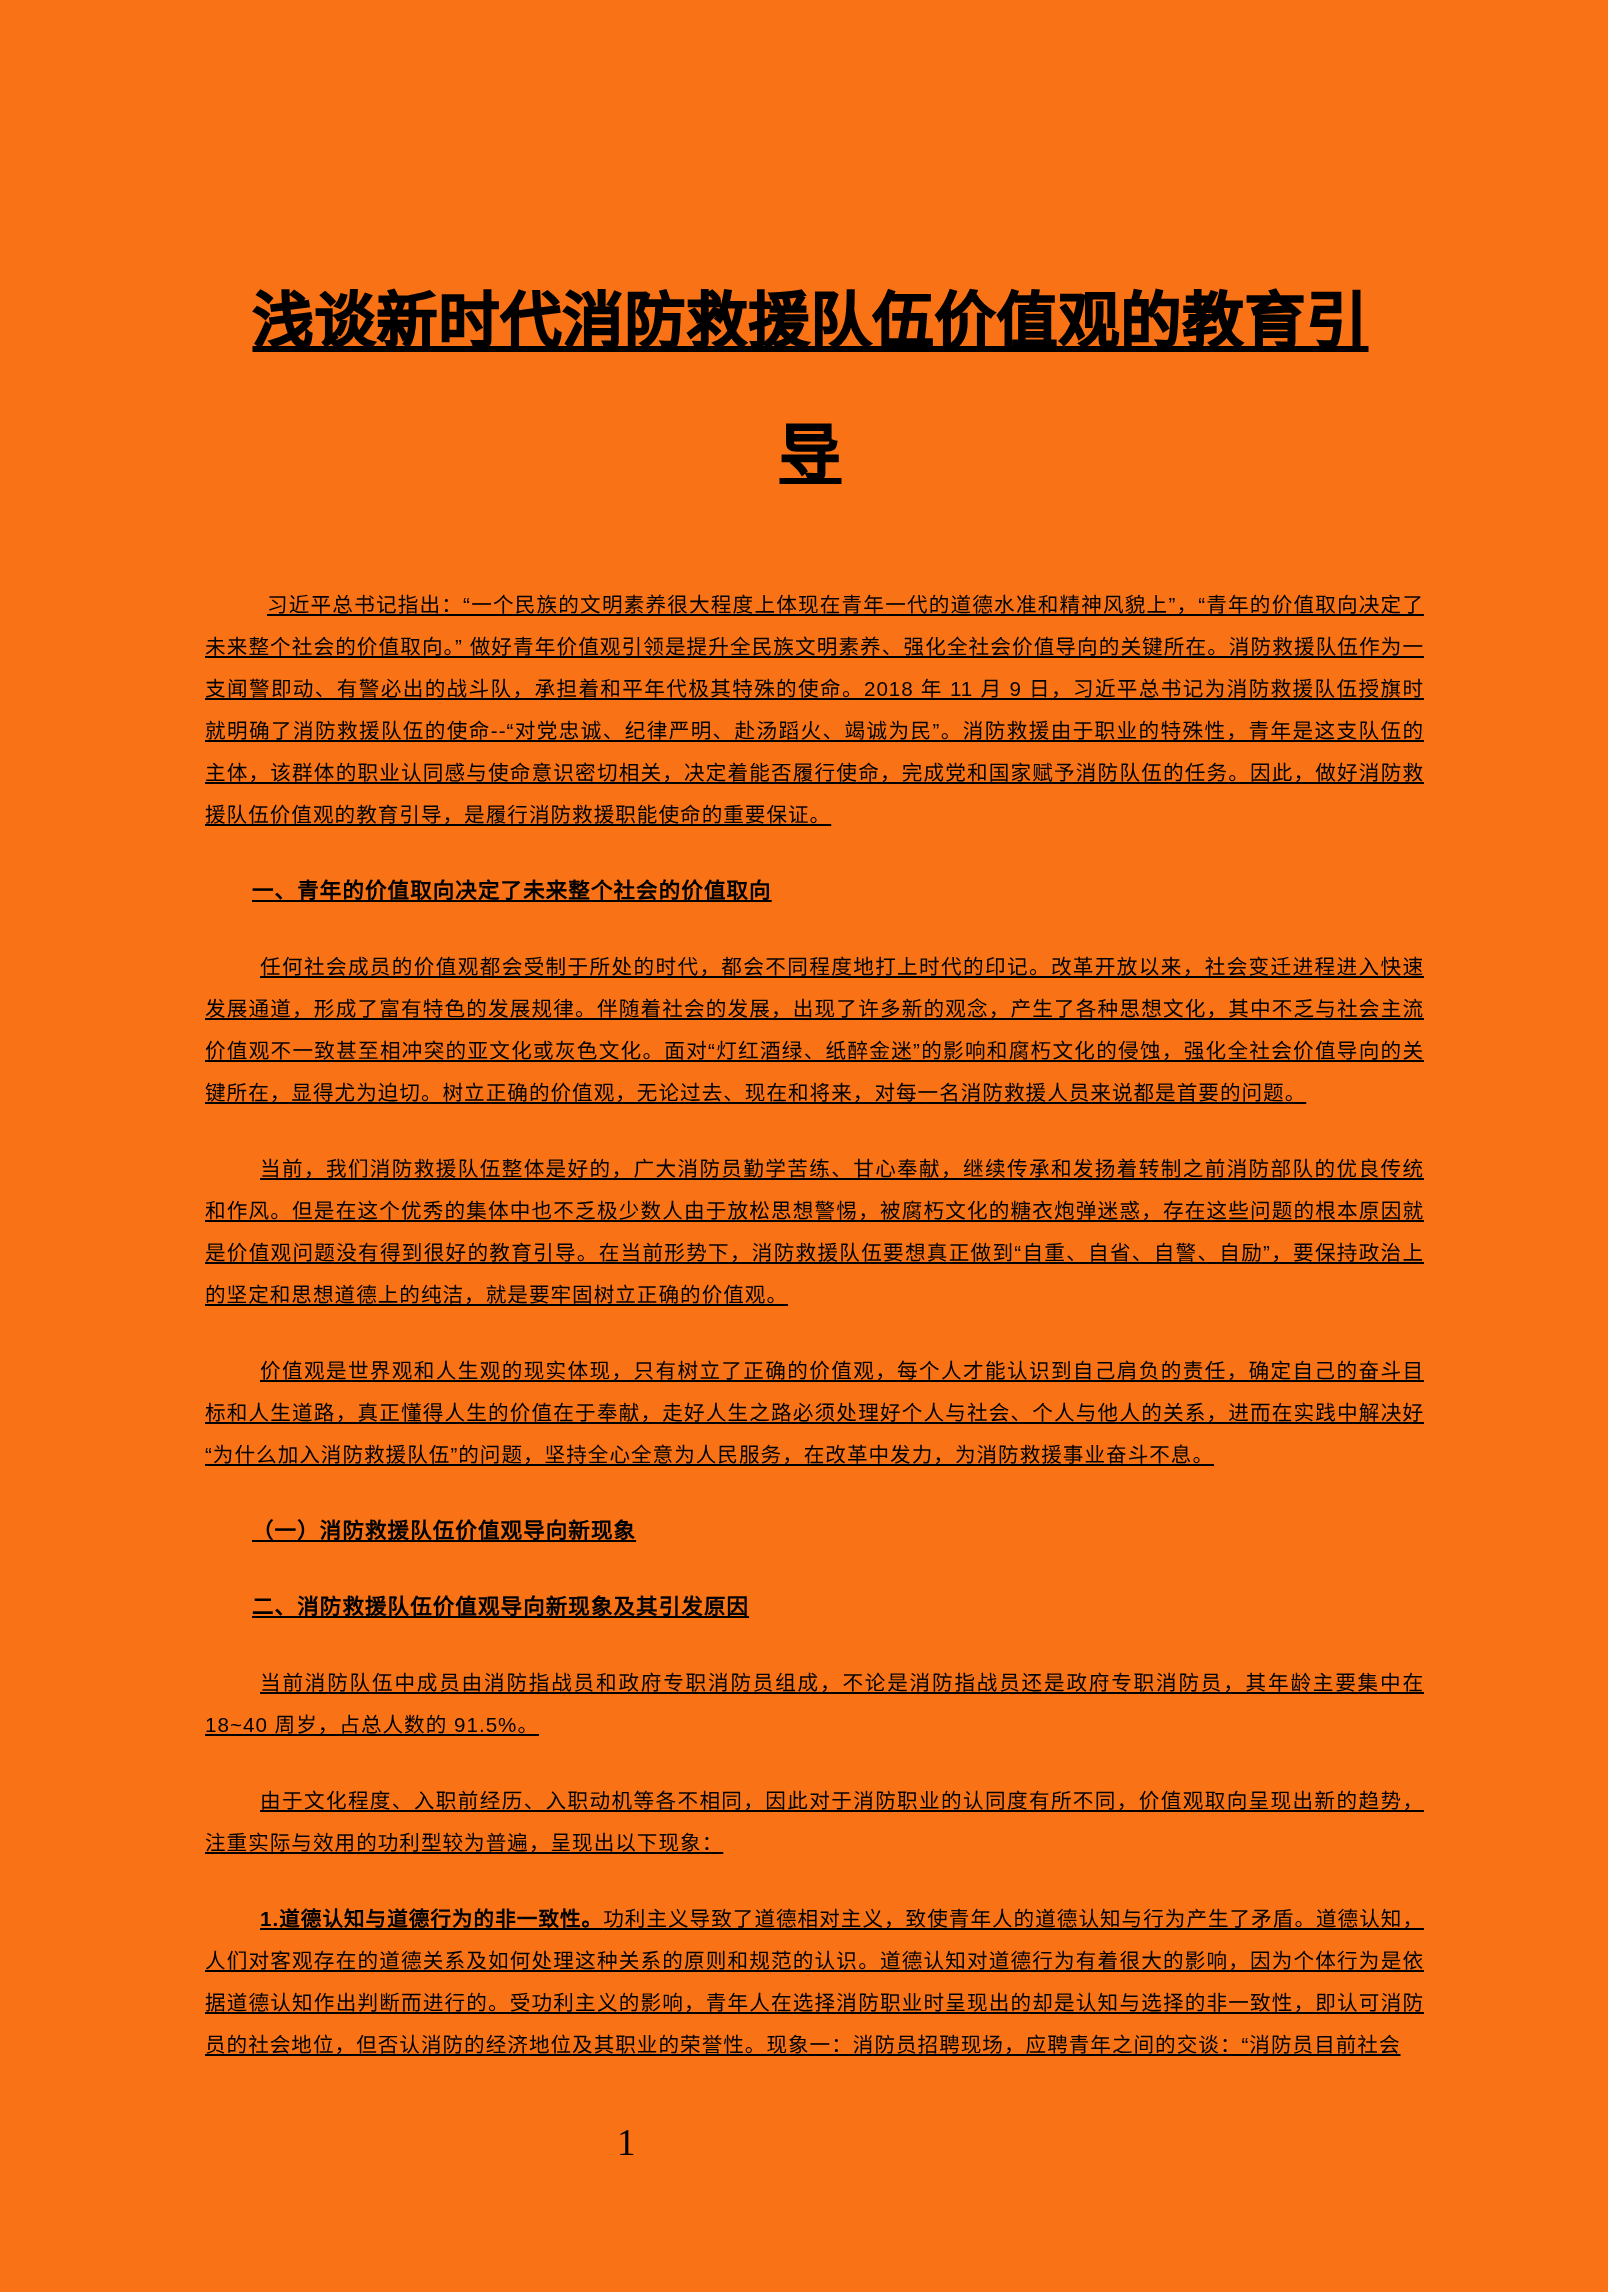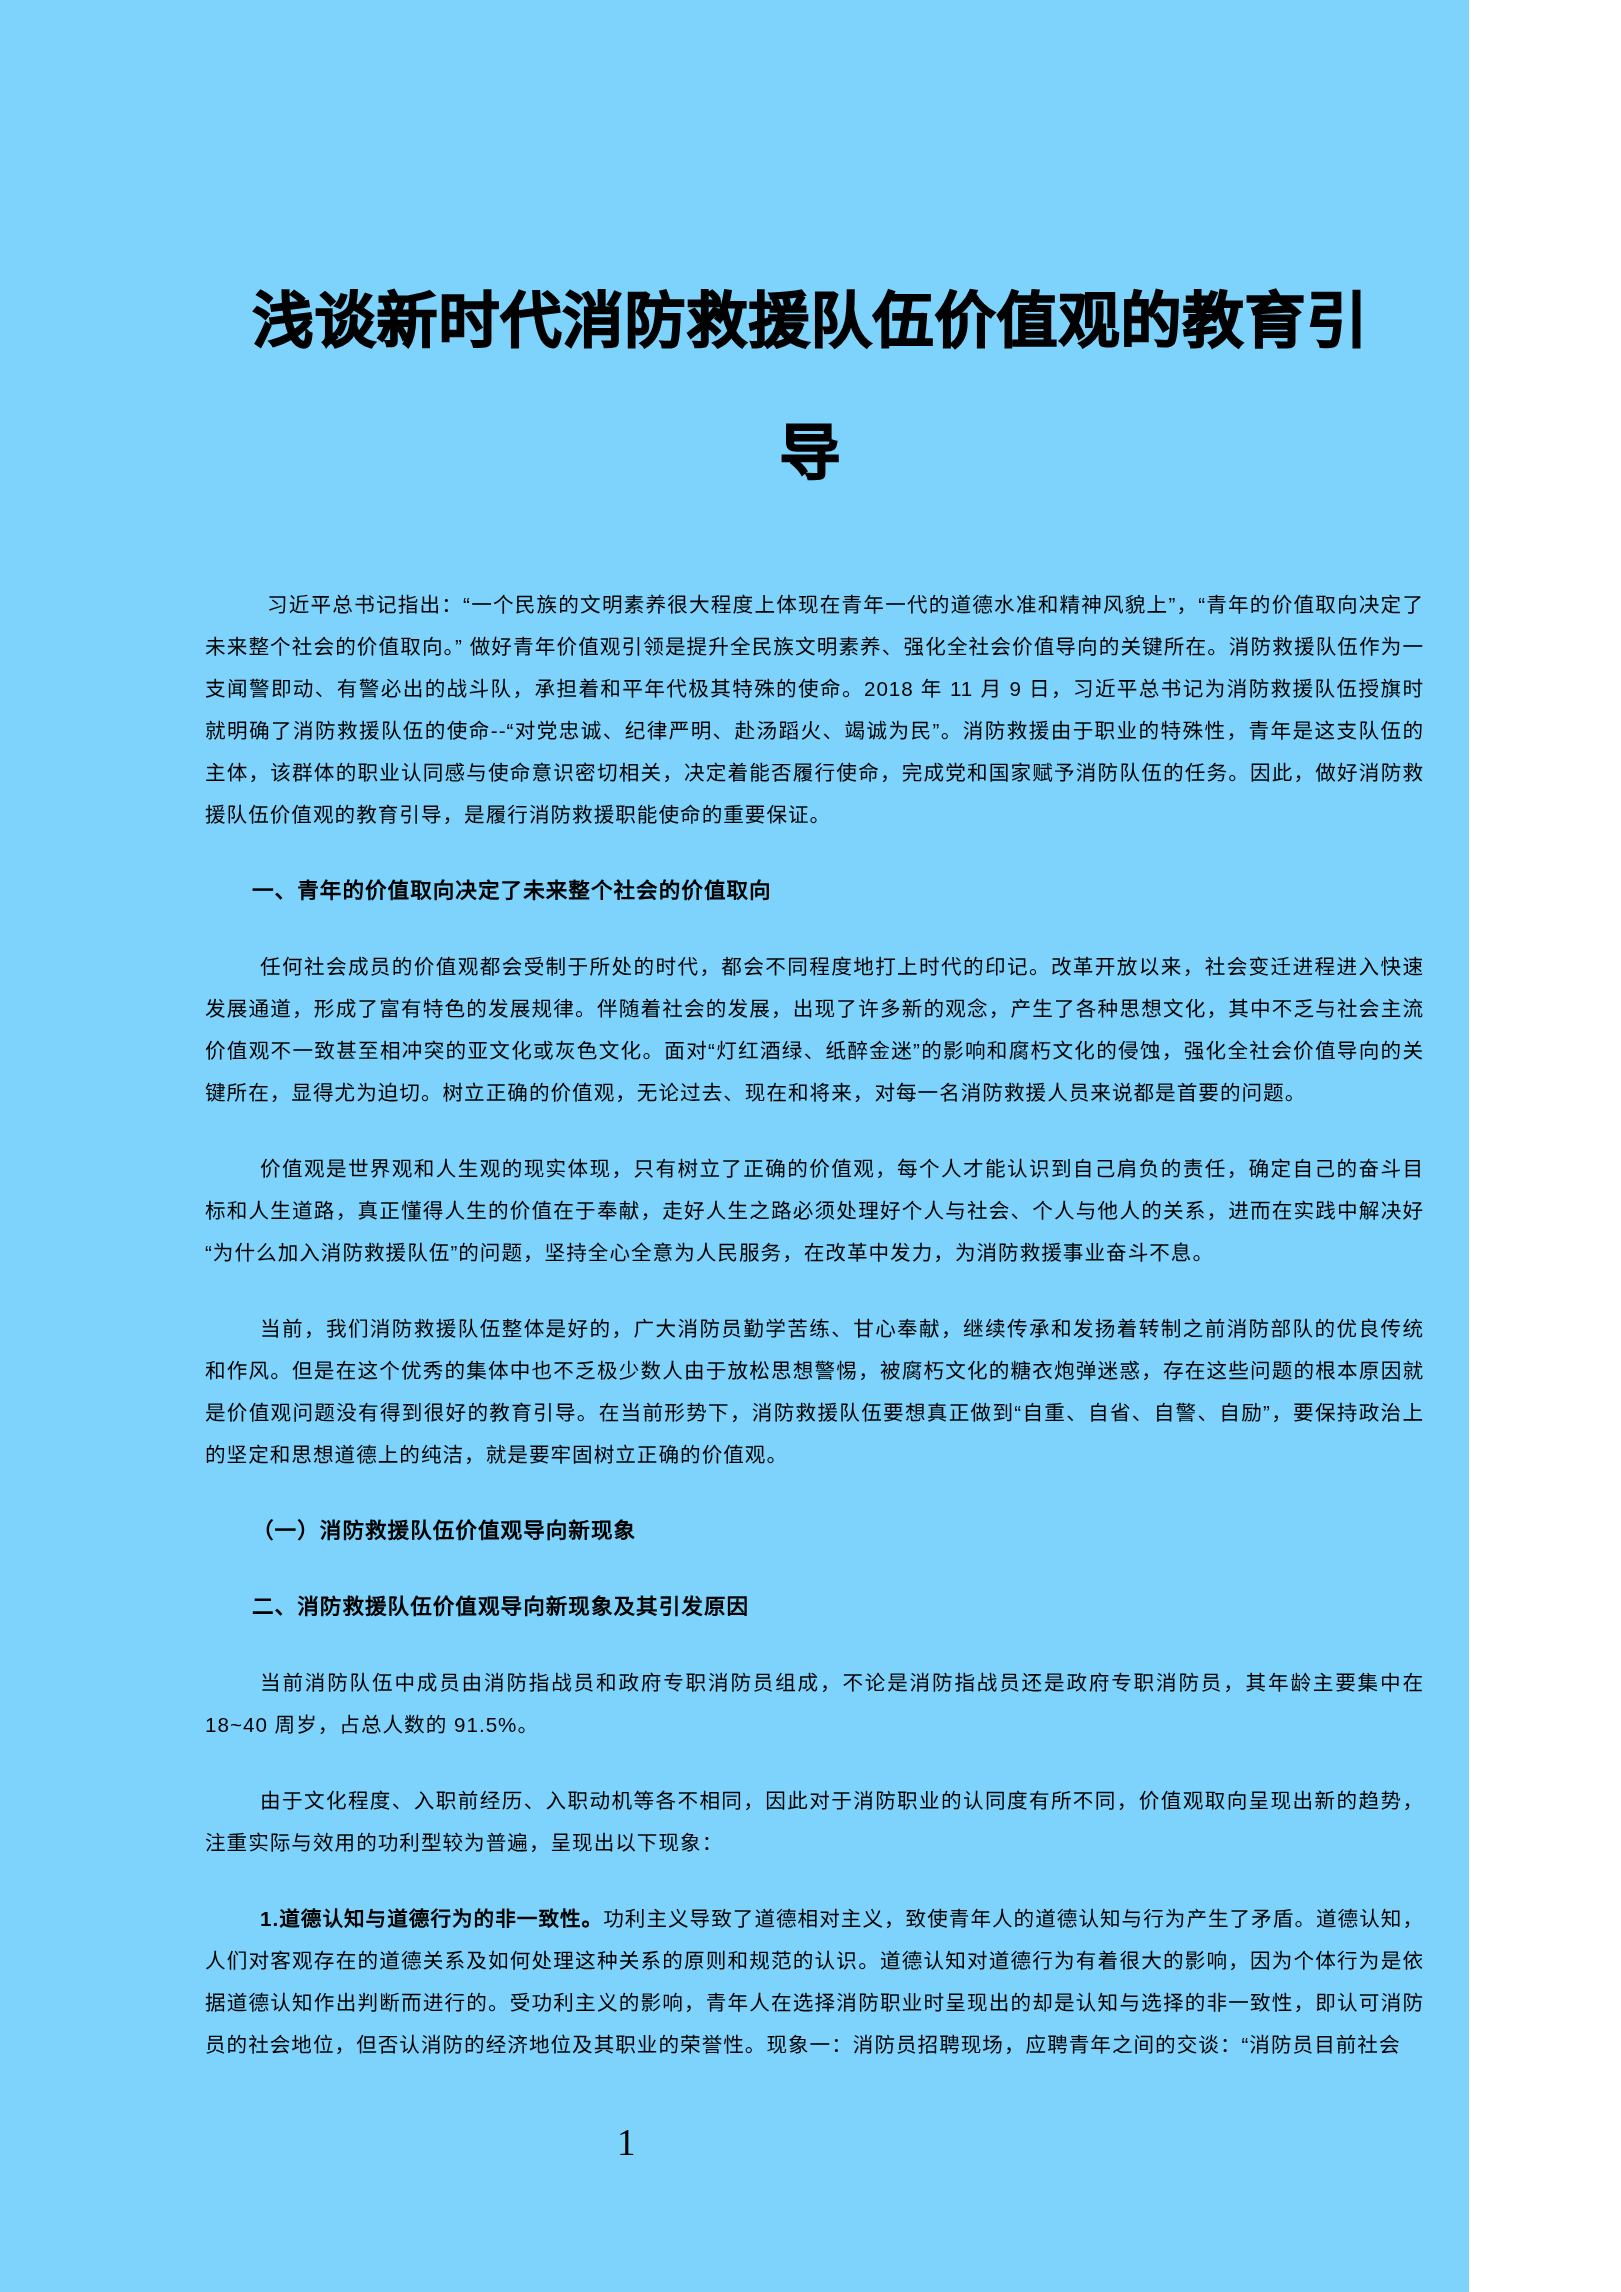--- a/index.html
+++ b/index.html
@@ -2,26 +2,27 @@
 <html lang="zh-CN"><head>
 <meta charset="utf-8">
 <style>
   html, body {
     margin: 0;
     padding: 0;
     background: #ffffff;
   }
   .page {
     position: relative;
-    width: 1469px;
+    width: 1608px;
     height: 2293px;
-    background: #7dd3fc;
+    background: #f97316;
     color: #000000;
     font-family: "Liberation Sans", sans-serif;
     overflow: hidden;
+    text-decoration: underline;
   }
   .content {
     margin: 0 197px;
     width: 1227px;
   }
   .doc-title {
     margin: 255px 0 65px 0;
     text-align: center;
     font-size: 61px;
     line-height: 132px;
@@ -70,22 +71,22 @@
     <div class="doc-title">
       <div>浅谈新时代消防救援队伍价值观的教育引</div>
       <div>导</div>
     </div>
 
     <p class="para first">习近平总书记指出：“一个民族的文明素养很大程度上体现在青年一代的道德水准和精神风貌上”，“青年的价值取向决定了未来整个社会的价值取向。” 做好青年价值观引领是提升全民族文明素养、强化全社会价值导向的关键所在。消防救援队伍作为一支闻警即动、有警必出的战斗队，承担着和平年代极其特殊的使命。2018 年 11 月 9 日，习近平总书记为消防救援队伍授旗时就明确了消防救援队伍的使命--“对党忠诚、纪律严明、赴汤蹈火、竭诚为民”。消防救援由于职业的特殊性，青年是这支队伍的主体，该群体的职业认同感与使命意识密切相关，决定着能否履行使命，完成党和国家赋予消防队伍的任务。因此，做好消防救援队伍价值观的教育引导，是履行消防救援职能使命的重要保证。</p>
 
     <p class="heading">一、青年的价值取向决定了未来整个社会的价值取向</p>
 
     <p class="para">任何社会成员的价值观都会受制于所处的时代，都会不同程度地打上时代的印记。改革开放以来，社会变迁进程进入快速发展通道，形成了富有特色的发展规律。伴随着社会的发展，出现了许多新的观念，产生了各种思想文化，其中不乏与社会主流价值观不一致甚至相冲突的亚文化或灰色文化。面对“灯红酒绿、纸醉金迷”的影响和腐朽文化的侵蚀，强化全社会价值导向的关键所在，显得尤为迫切。树立正确的价值观，无论过去、现在和将来，对每一名消防救援人员来说都是首要的问题。</p>
+    <p class="para">当前，我们消防救援队伍整体是好的，广大消防员勤学苦练、甘心奉献，继续传承和发扬着转制之前消防部队的优良传统和作风。但是在这个优秀的集体中也不乏极少数人由于放松思想警惕，被腐朽文化的糖衣炮弹迷惑，存在这些问题的根本原因就是价值观问题没有得到很好的教育引导。在当前形势下，消防救援队伍要想真正做到“自重、自省、自警、自励”，要保持政治上的坚定和思想道德上的纯洁，就是要牢固树立正确的价值观。</p>
     <p class="para">价值观是世界观和人生观的现实体现，只有树立了正确的价值观，每个人才能认识到自己肩负的责任，确定自己的奋斗目标和人生道路，真正懂得人生的价值在于奉献，走好人生之路必须处理好个人与社会、个人与他人的关系，进而在实践中解决好“为什么加入消防救援队伍”的问题，坚持全心全意为人民服务，在改革中发力，为消防救援事业奋斗不息。</p>
-    <p class="para">当前，我们消防救援队伍整体是好的，广大消防员勤学苦练、甘心奉献，继续传承和发扬着转制之前消防部队的优良传统和作风。但是在这个优秀的集体中也不乏极少数人由于放松思想警惕，被腐朽文化的糖衣炮弹迷惑，存在这些问题的根本原因就是价值观问题没有得到很好的教育引导。在当前形势下，消防救援队伍要想真正做到“自重、自省、自警、自励”，要保持政治上的坚定和思想道德上的纯洁，就是要牢固树立正确的价值观。</p>
 
     <p class="heading">（一）消防救援队伍价值观导向新现象</p>
     <p class="heading">二、消防救援队伍价值观导向新现象及其引发原因</p>
 
     <p class="para">当前消防队伍中成员由消防指战员和政府专职消防员组成，不论是消防指战员还是政府专职消防员，其年龄主要集中在 18~40 周岁，占总人数的 91.5%。</p>
     <p class="para">由于文化程度、入职前经历、入职动机等各不相同，因此对于消防职业的认同度有所不同，价值观取向呈现出新的趋势，注重实际与效用的功利型较为普遍，呈现出以下现象：</p>
 
     <p class="para"><b>1.道德认知与道德行为的非一致性。</b><span>功利主义导致了道德相对主义，致使青年人的道德认知与行为产生了矛盾。道德认知，人们对客观存在的道德关系及如何处理这种关系的原则和规范的认识。道德认知对道德行为有着很大的影响，因为个体行为是依据道德认知作出判断而进行的。受功利主义的影响，青年人在选择消防职业时呈现出的却是认知与选择的非一致性，即认可消防员的社会地位，但否认消防的经济地位及其职业的荣誉性。现象一：消防员招聘现场，应聘青年之间的交谈：“消防员目前社会</span></p>
 
   </div>

